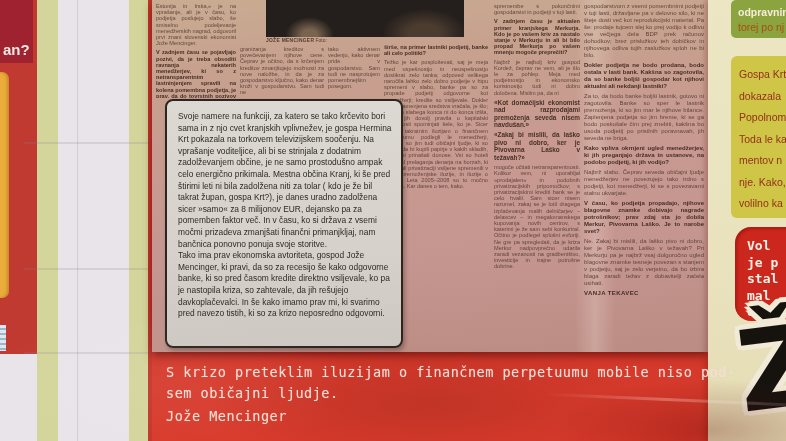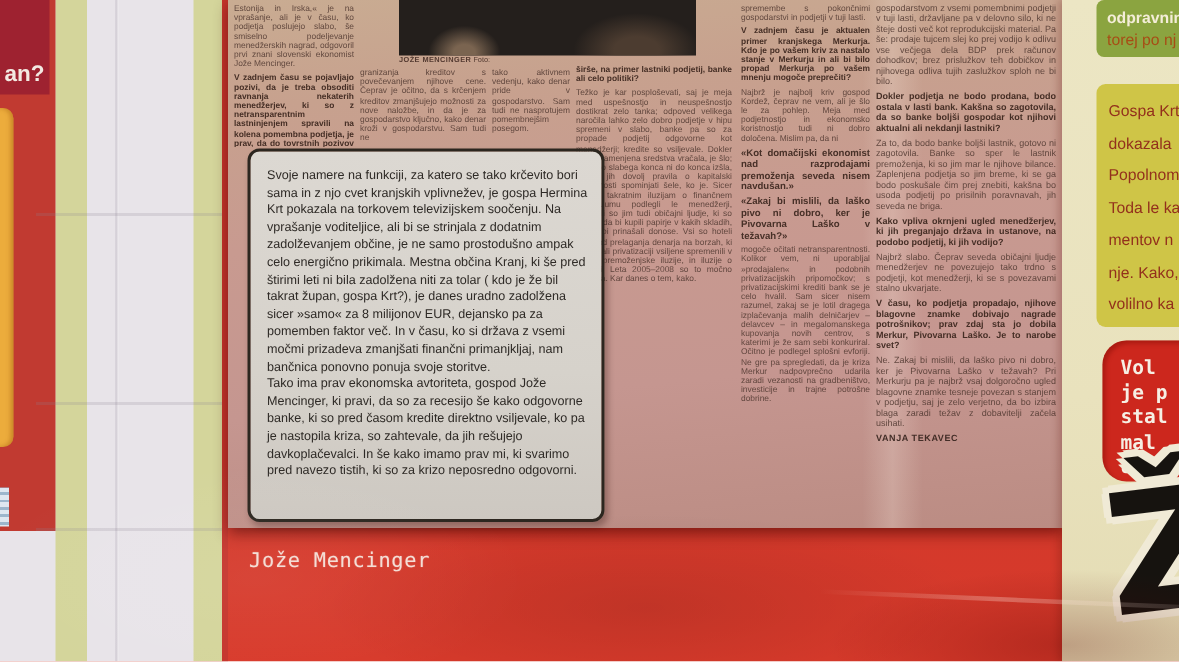--- a/index.html
+++ b/index.html
@@ -175,17 +175,19 @@
       <div>Vol</div>
       <div>je p</div>
       <div>stal</div>
       <div>mal</div>
       <div>800</div>
     </div>
     <div class="big-z">Ž</div>
   </div>
 
   <div class="typed">
+    <div>S krizo preteklim iluzijam o finančnem perpetuumu mobile niso pod-</div>
+    <div>sem običajni ljudje.</div>
     <div class="t-author">Jože Mencinger</div>
   </div>
 
   <div class="fold-br"></div>
 </div>
 
 </body></html>

